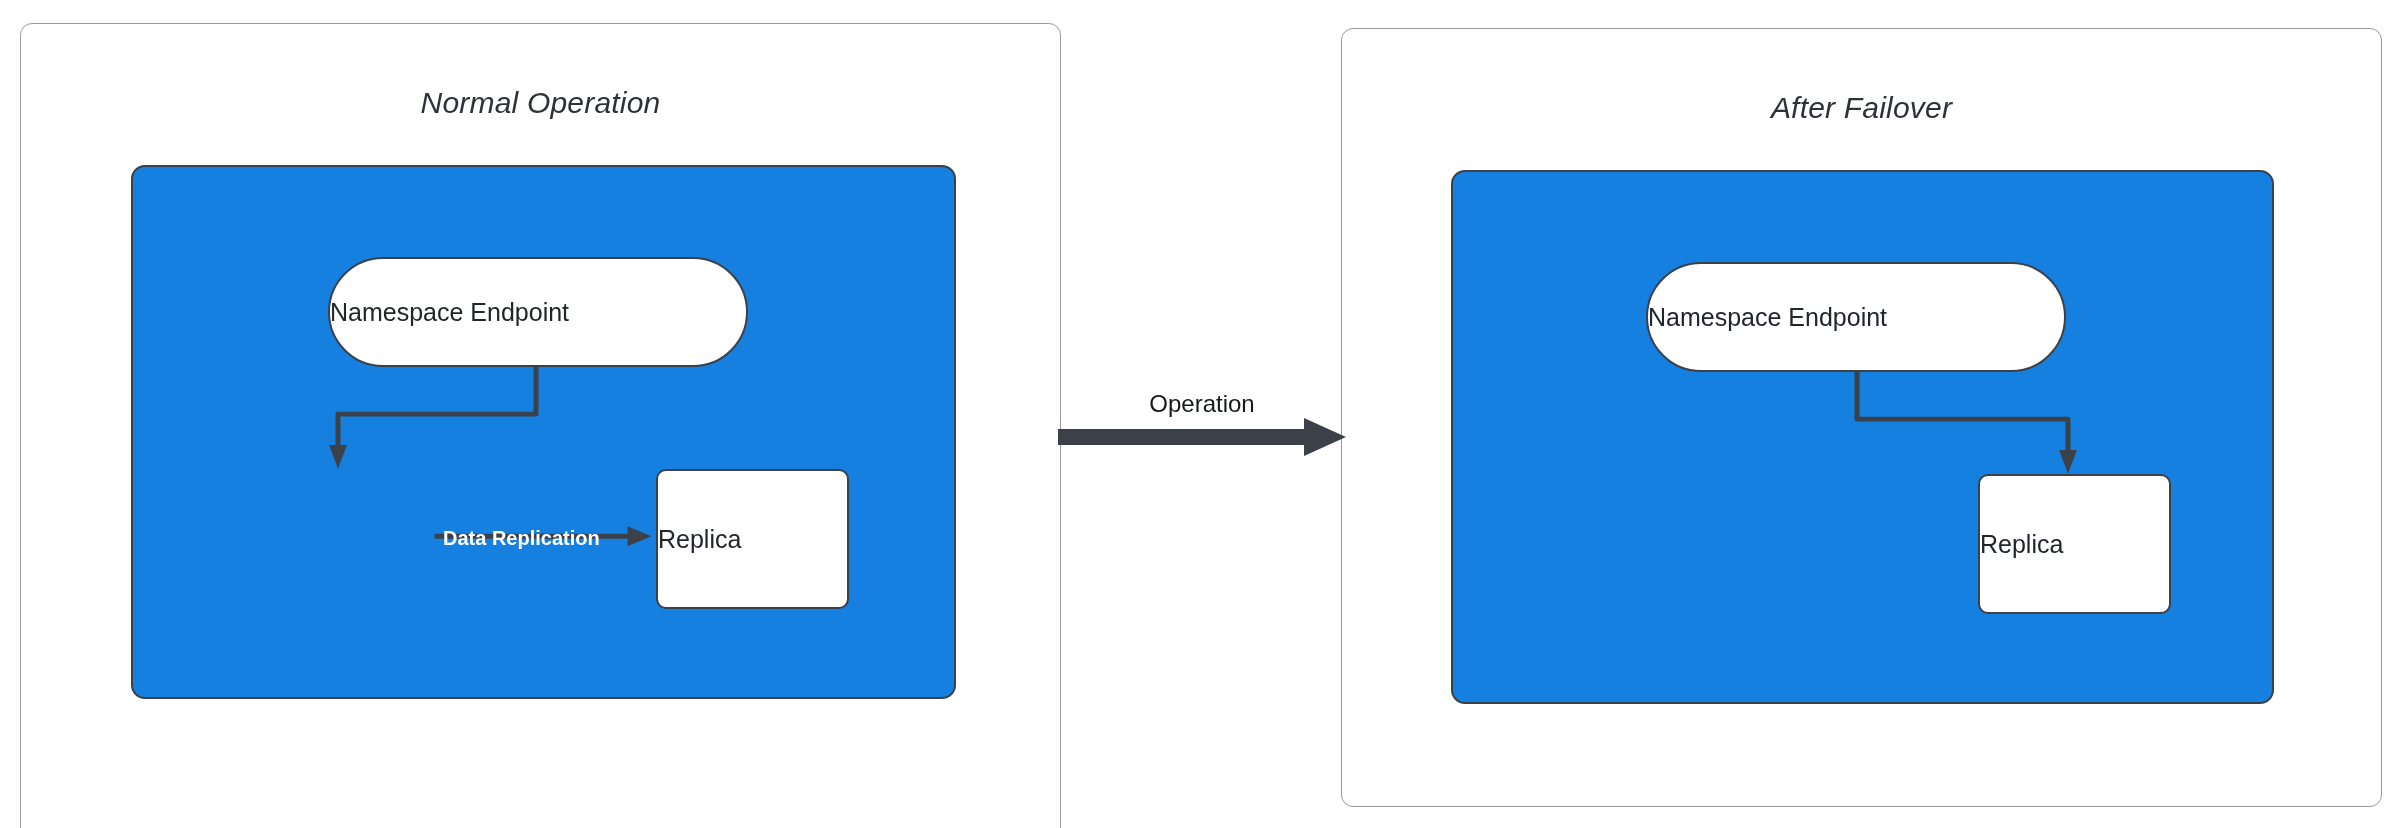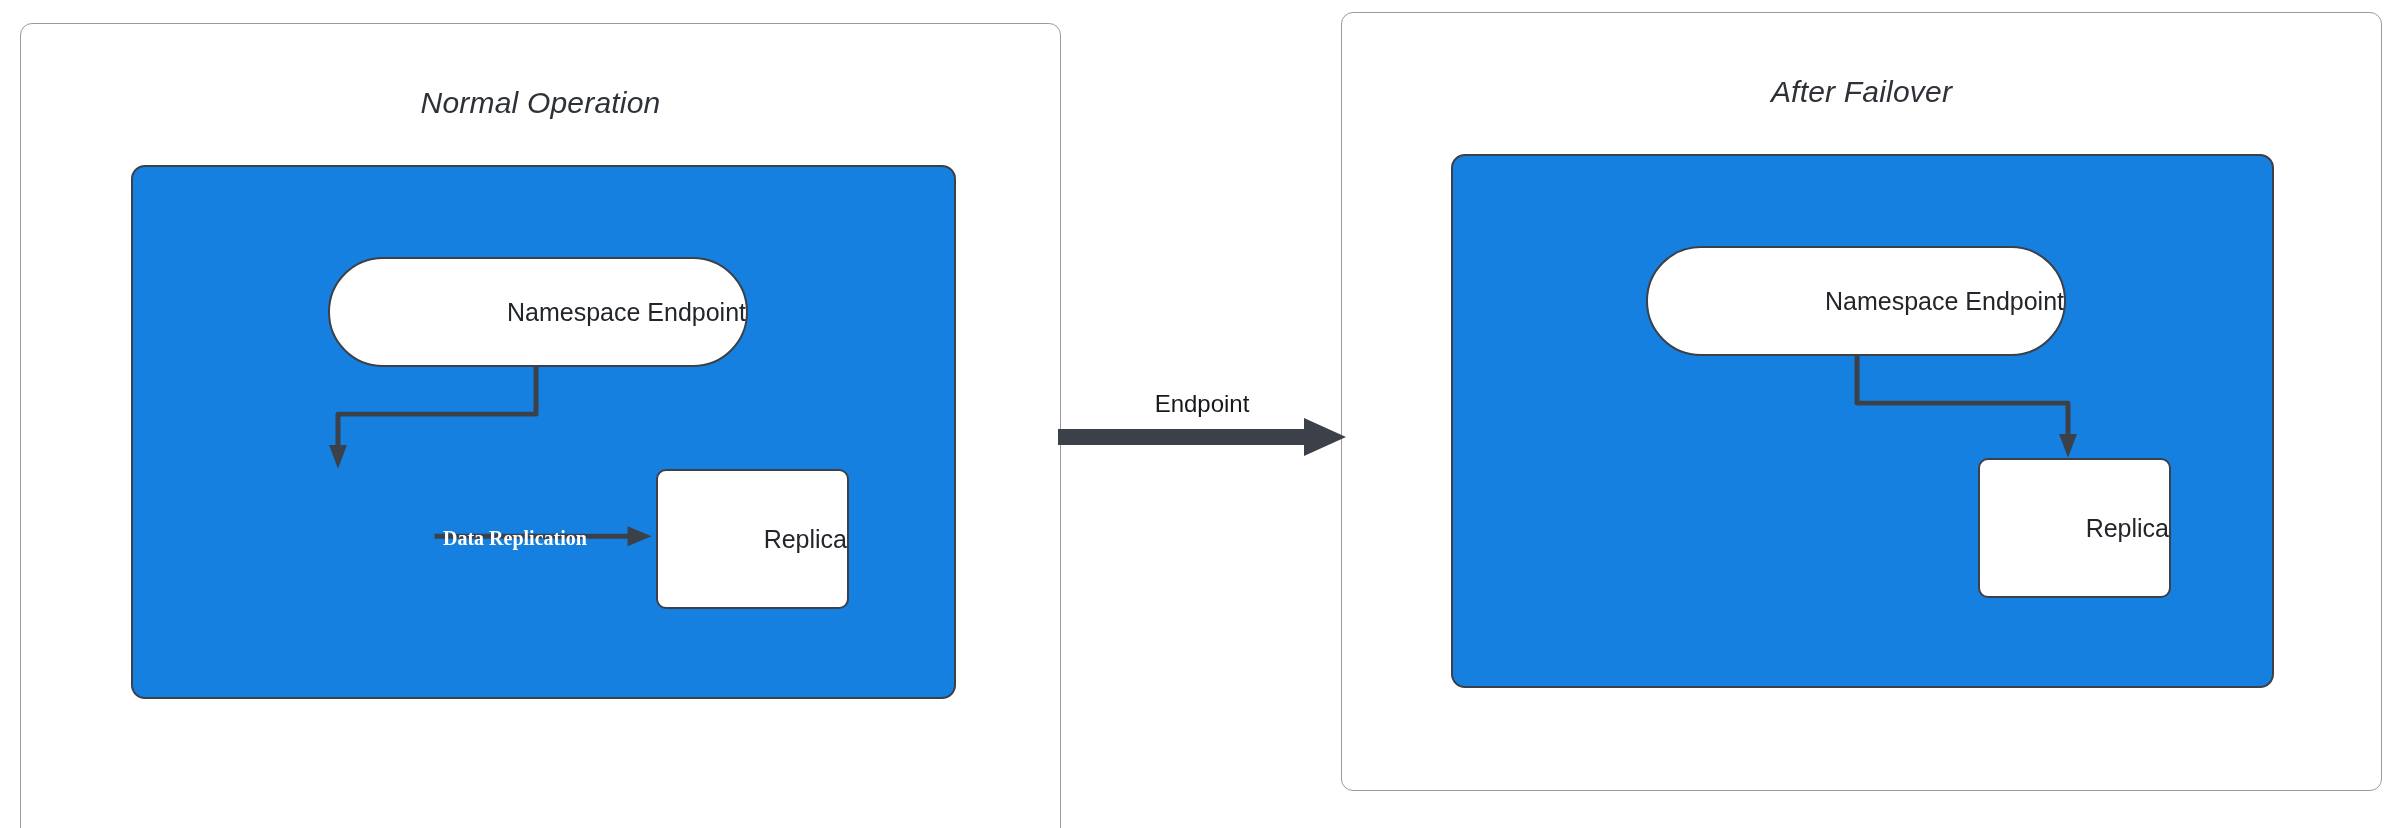--- a/index.html
+++ b/index.html
@@ -22,21 +22,21 @@
 
   
   .panel {
     position: absolute;
     box-sizing: border-box;
     background: #ffffff;
     border: 1px solid #9a9a9a;
     border-radius: 12px;
   }
   #panel-normal  { left: 20px;   top: 23px; width: 1041px; height: 823px; }
-  #panel-failover{ left: 1341px; top: 12px; width: 1041px; height: 779px; }
+  #panel-failover{ left: 1341px; top: 28px; width: 1041px; height: 779px; }
 
   .panel-title {
     position: absolute;
     top: 62px;
     left: 0;
     width: 100%;
     text-align: center;
     font-size: 30px;
     font-style: italic;
     color: #2e3137;
@@ -55,21 +55,21 @@
   #region-failover { left: 109px; top: 141px; width: 823px; height: 534px; }
 
   
   .node {
     position: absolute;
     box-sizing: border-box;
     background: #ffffff;
     border: 2px solid #3b4049;
     display: flex;
     align-items: center;
-    justify-content: flex-end;
+    justify-content: flex-start;
     text-align: center;
     color: #222529;
     font-size: 25px;
     line-height: 1.24;
     z-index: 3;
   }
   .node.pill { border-radius: 60px; }
   .node.box  { border-radius: 10px; }
   .node.ghost {
     background: #E0E2E4;
@@ -108,21 +108,21 @@
   .edge-head { fill: #3b4049; }
 
   .edge-label {
     position: absolute;
     z-index: 4;
     color: #ffffff;
     font-size: 20px;
     font-weight: bold;
     white-space: nowrap;
   }
-  #label-data-replication { left: 310px; top: 360px; font-family: Liberation Serif, serif; }
+  #label-data-replication { left: 310px; top: 360px; }
 
   
   #failover-arrow {
     position: absolute;
     left: 1058px;
     top: 418px;
     width: 288px;
     height: 38px;
     z-index: 5;
   }
@@ -163,21 +163,21 @@
 
 
       <div class="node box" id="node-replica-normal">
         <span>Replica</span>
       </div>
 
       <div class="edge-label" id="label-data-replication">Data Replication</div>
     </div>
   </div>
 
-  <div id="failover-label">Endpoint</div>
+  <div id="failover-label">Operation</div>
 
   <svg id="failover-arrow" viewBox="0 0 288 38">
     <path d="M 0 11 L 246 11 L 246 0 L 288 19 L 246 38 L 246 27 L 0 27 Z" fill="#3b4049"></path>
   </svg>
 
   <div class="panel" id="panel-failover">
 
     <div class="panel-title">After Failover</div>
 
     <div class="region" id="region-failover">

